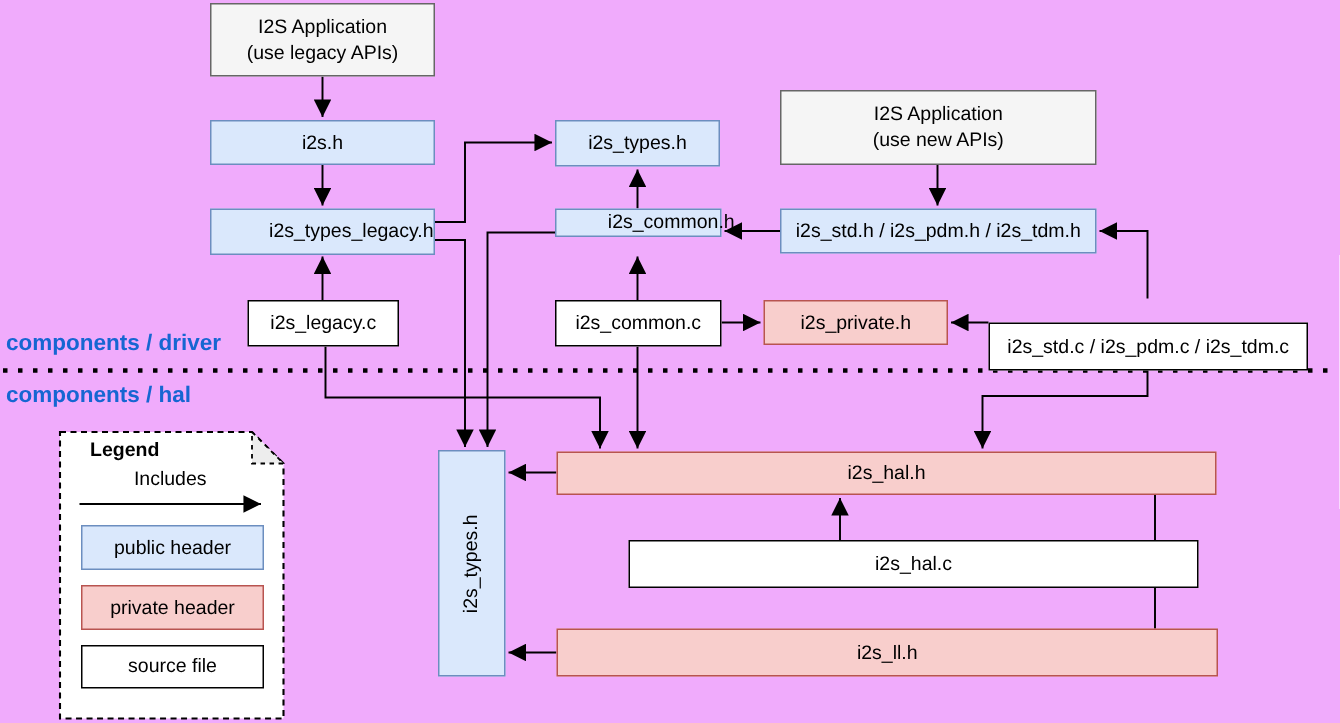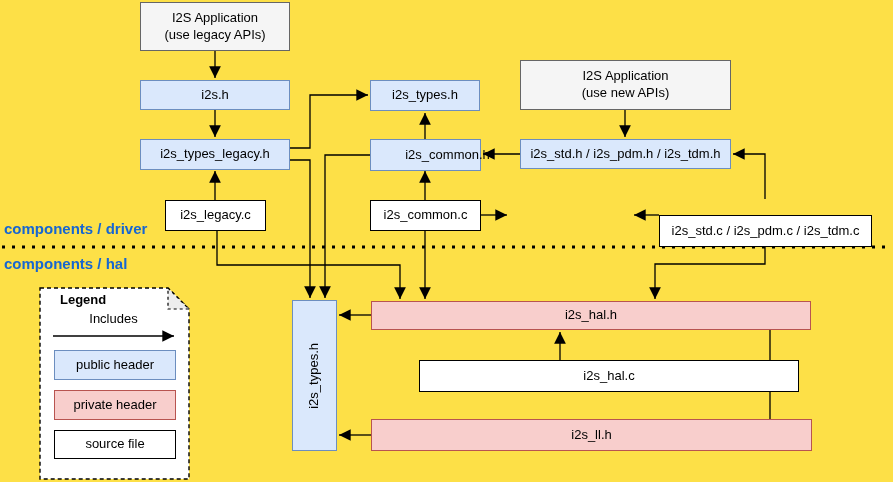--- a/index.html
+++ b/index.html
@@ -1,17 +1,17 @@
 <!DOCTYPE html>
 <html style="--public-fill: #dae8fc; --public-border: #6c8ebf; --private-fill: #f8cecc; --private-border: #b85450; --source-fill: #ffffff; --source-border: #000000; --app-fill: #f5f5f5; --app-border: #666666; --layer-label: #1666d2; --edge: #000000;"><head>
 <meta charset="utf-8">
 <style>
   html,body{margin:0;padding:0;background:#fff;}
   .canvas{
-    position:relative;width:893px;height:482px;background:#fde047;
+    position:relative;width:893px;height:482px;background:#f0abfc;
     font-family:"Liberation Sans",sans-serif;overflow:hidden;
   }
   svg.edges{position:absolute;left:0;top:0;width:893px;height:482px;z-index:0;}
   svg.edges path, svg.edges line{stroke:var(--edge,#000);stroke-width:1.3;fill:none;}
   svg.edges .arrowhead{fill:var(--edge,#000);stroke:none;}
   svg.edges .legend-outline{stroke:#000;stroke-width:1.4;stroke-dasharray:4 3;fill:#fff;}
   svg.edges .legend-fold{stroke:#000;stroke-width:1.2;stroke-dasharray:3 3;fill:#ededed;}
   svg.edges .separator{stroke:#000;stroke-width:3;stroke-dasharray:3 7;}
   .node{
     position:absolute;display:flex;align-items:center;justify-content:center;
@@ -72,43 +72,46 @@
 
   <div class="node app" style="left:140px;top:2px;width:150px;height:49px;">
     <div>
       <div>I2S Application</div>
       <div>(use legacy APIs)</div>
     </div>
   </div>
   <div class="node public" style="left:140px;top:80px;width:150px;height:30px;">
     <span>i2s.h</span>
   </div>
-  <div class="node public" style="left:140px;top:139px;width:150px;height:31px;">
+  <div class="node public" style="left:140px;top:139px;width:150px;height:31px;justify-content:flex-end;">
     <span>i2s_types_legacy.h</span>
   </div>
   <div class="node source" style="left:165px;top:200px;width:101px;height:31px;">
     <span>i2s_legacy.c</span>
   </div>
   <div class="node public" style="left:370px;top:80px;width:110px;height:31px;">
     <span>i2s_types.h</span>
   </div>
-  <div class="node public" style="left:370px;top:139px;width:111px;height:32px;padding-left:44px;">
+  <div class="node public" style="left:370px;top:139px;width:111px;height:19px;padding-left:44px;">
     <span>i2s_common.h</span>
   </div>
   <div class="node source" style="left:370px;top:200px;width:111px;height:31px;">
     <span>i2s_common.c</span>
   </div>
   <div class="node app" style="left:520px;top:60px;width:211px;height:50px;">
     <div>
       <div>I2S Application</div>
       <div>(use new APIs)</div>
     </div>
   </div>
   <div class="node public" style="left:520px;top:139px;width:211px;height:30px;">
     <span>i2s_std.h / i2s_pdm.h / i2s_tdm.h</span>
+  </div>
+  <div class="node private" style="left:509px;top:200px;width:123px;height:30px;">
+    <span>i2s_private.h</span>
   </div>
   <div class="node source" style="left:659px;top:215px;width:213px;height:32px;">
     <span>i2s_std.c / i2s_pdm.c / i2s_tdm.c</span>
   </div>
 
   <div class="node public vertical" style="left:292px;top:300px;width:45px;height:151px;">
     <span>i2s_types.h</span>
   </div>
   <div class="node private" style="left:371px;top:301px;width:440px;height:29px;">
     <span>i2s_hal.h</span>

